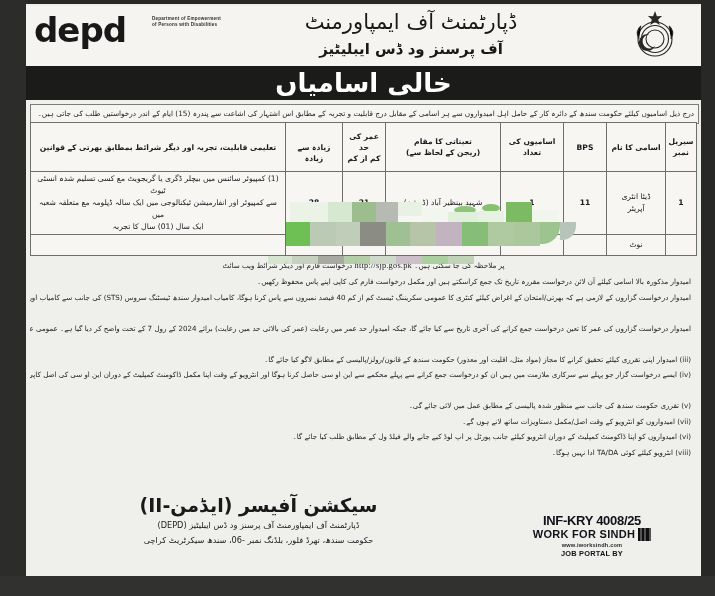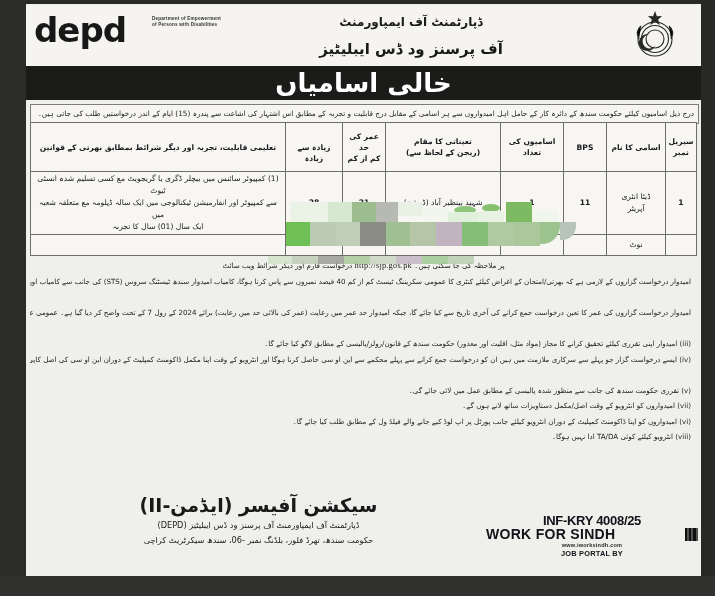--- a/index.html
+++ b/index.html
@@ -52,21 +52,21 @@
     position:absolute;left:118px;top:6px;width:70px;
     font-size:4.6px;line-height:6.2px;font-weight:700;color:#333;
     letter-spacing:.2px;
   }
   .urdu-head{
     position:absolute;left:190px;top:2px;width:390px;
     text-align:center;direction:rtl;
     font-family:"DejaVu Sans", sans-serif;
     color:#1b1b1b;
   }
-  .urdu-head .l1{font-size:12px;line-height:28px;font-weight:700;letter-spacing:2px;}
+  .urdu-head .l1{font-size:21px;line-height:28px;font-weight:400;letter-spacing:2px;}
   .urdu-head .l2{font-size:15px;line-height:27px;font-weight:700;letter-spacing:2px;}
   .crest{
     position:absolute;right:18px;top:2px;width:56px;height:56px;
   }
   .crest svg{display:block;}
 
   
   .titleband{
     position:absolute;left:26px;top:66px;width:675px;height:34px;
     background:#1d1d1b;
@@ -174,22 +174,22 @@
     position:absolute;left:486px;top:513px;width:212px;text-align:center;
   }
   .inf1{
     font-family:"Liberation Sans", sans-serif;
     font-size:13px;font-weight:700;color:#14141a;letter-spacing:-.3px;
     line-height:15px;
   }
   .inf1 .blur{ filter:blur(.7px); }
   .inf2{
     font-family:"Liberation Sans", sans-serif;
-    font-size:14px;font-weight:700;color:#14141a;letter-spacing:.3px;line-height:11px;
-    display:flex;align-items:center;justify-content:space-between;gap:3px;
+    font-size:11px;font-weight:700;color:#14141a;letter-spacing:.3px;line-height:11px;
+    display:flex;align-items:center;justify-content:center;gap:3px;
   }
   .inf3{
     font-family:"Liberation Sans", sans-serif;
     font-size:5.6px;font-weight:700;color:#2a2a2e;letter-spacing:.2px;line-height:8px;
   }
   .inf4{
     font-family:"Liberation Sans", sans-serif;
     font-size:7.4px;font-weight:700;color:#14141a;letter-spacing:.2px;line-height:9.5px;
   }
   .qr{
@@ -306,20 +306,21 @@
     </tbody>
   </table>
 
   <div class="urlline">
     <span>پر ملاحظہ کی جا سکتی ہیں۔</span>
     <span class="url">http://sjp.gos.pk</span>
     <span>درخواست فارم اور دیگر شرائط ویب سائٹ</span>
   </div>
 
   <div class="bodybox">
+    <div class="bl">امیدوار مذکورہ بالا اسامی کیلئے آن لائن درخواست مقررہ تاریخ تک جمع کراسکتے ہیں اور مکمل درخواست فارم کی کاپی اپنے پاس محفوظ رکھیں۔</div>
     <div class="bl">امیدوار درخواست گزاروں کے لازمی ہے کہ بھرتی/امتحان کے اغراض کیلئے کنٹری کا عمومی سکریننگ ٹیسٹ کم از کم 40 فیصد نمبروں سے پاس کرنا ہوگا، کامیاب امیدوار سندھ ٹیسٹنگ سروس (STS) کی جانب سے کامیاب اور ایس ٹی ایس کی جانب سے جاری کردہ کمپیوٹرائزڈ کے حامل ہوں، مذکورہ بالا اسامیوں پر نوکری کیلئے درکار ہے۔</div>
     <div class="bl left-run">&nbsp;</div>
     <div class="bl">امیدوار درخواست گزاروں کی عمر کا تعین درخواست جمع کرانے کی آخری تاریخ سے کیا جائے گا، جبکہ امیدوار حد عمر میں رعایت (عمر کی بالائی حد میں رعایت) برائے 2024 کے رول 7 کے تحت واضح کر دیا گیا ہے۔ عمومی عمر کی حد میں رعایت 5 برس تک ہوگی، بمطابق نوٹیفیکیشن آف سروسز، جنرل ایڈمنسٹریشن اینڈ کوآرڈینیشن ڈیپارٹمنٹ حاصل نمبری SOII(SGA&amp;CD)564/2011(Part-II) مورخہ 06-03-2025 میں واضح کیا گیا ہے۔</div>
     <div class="bl left-run">&nbsp;</div>
 
     <div class="bl">
       <span>(iii)</span>
       <span>امیدوار اپنی تقرری کیلئے تحقیق کرانے کا مجاز (مواد مثل، اقلیت اور معذور) حکومت سندھ کے قانون/رولز/پالیسی کے مطابق لاگو کیا جائے گا۔</span>
     </div>
     <div class="bl">

